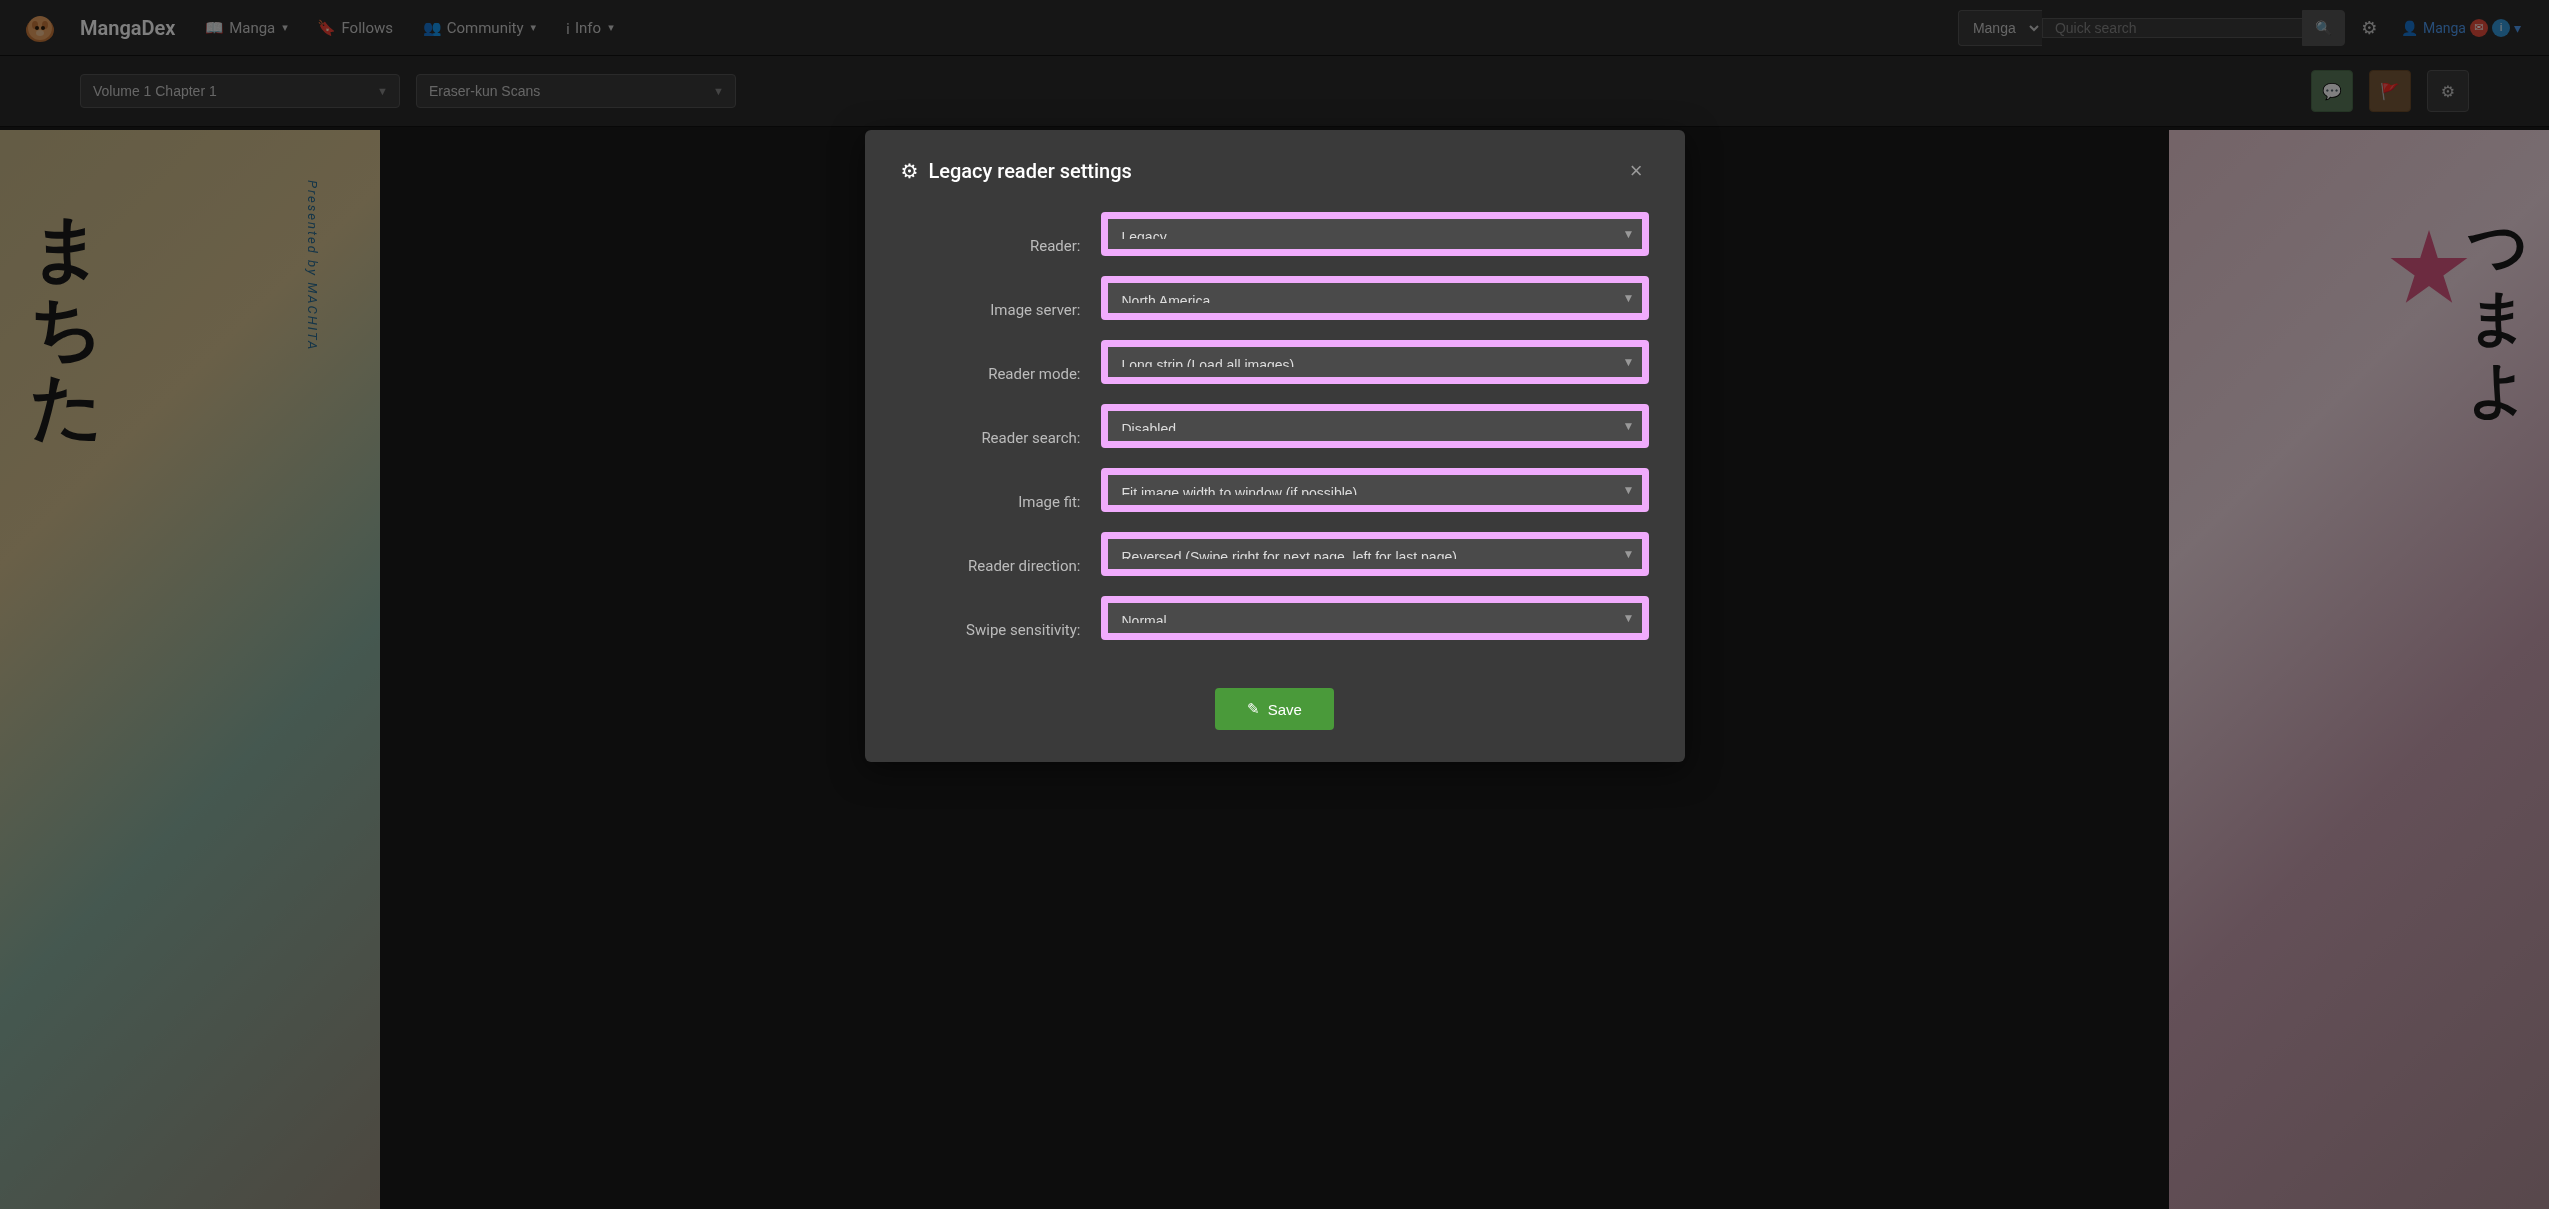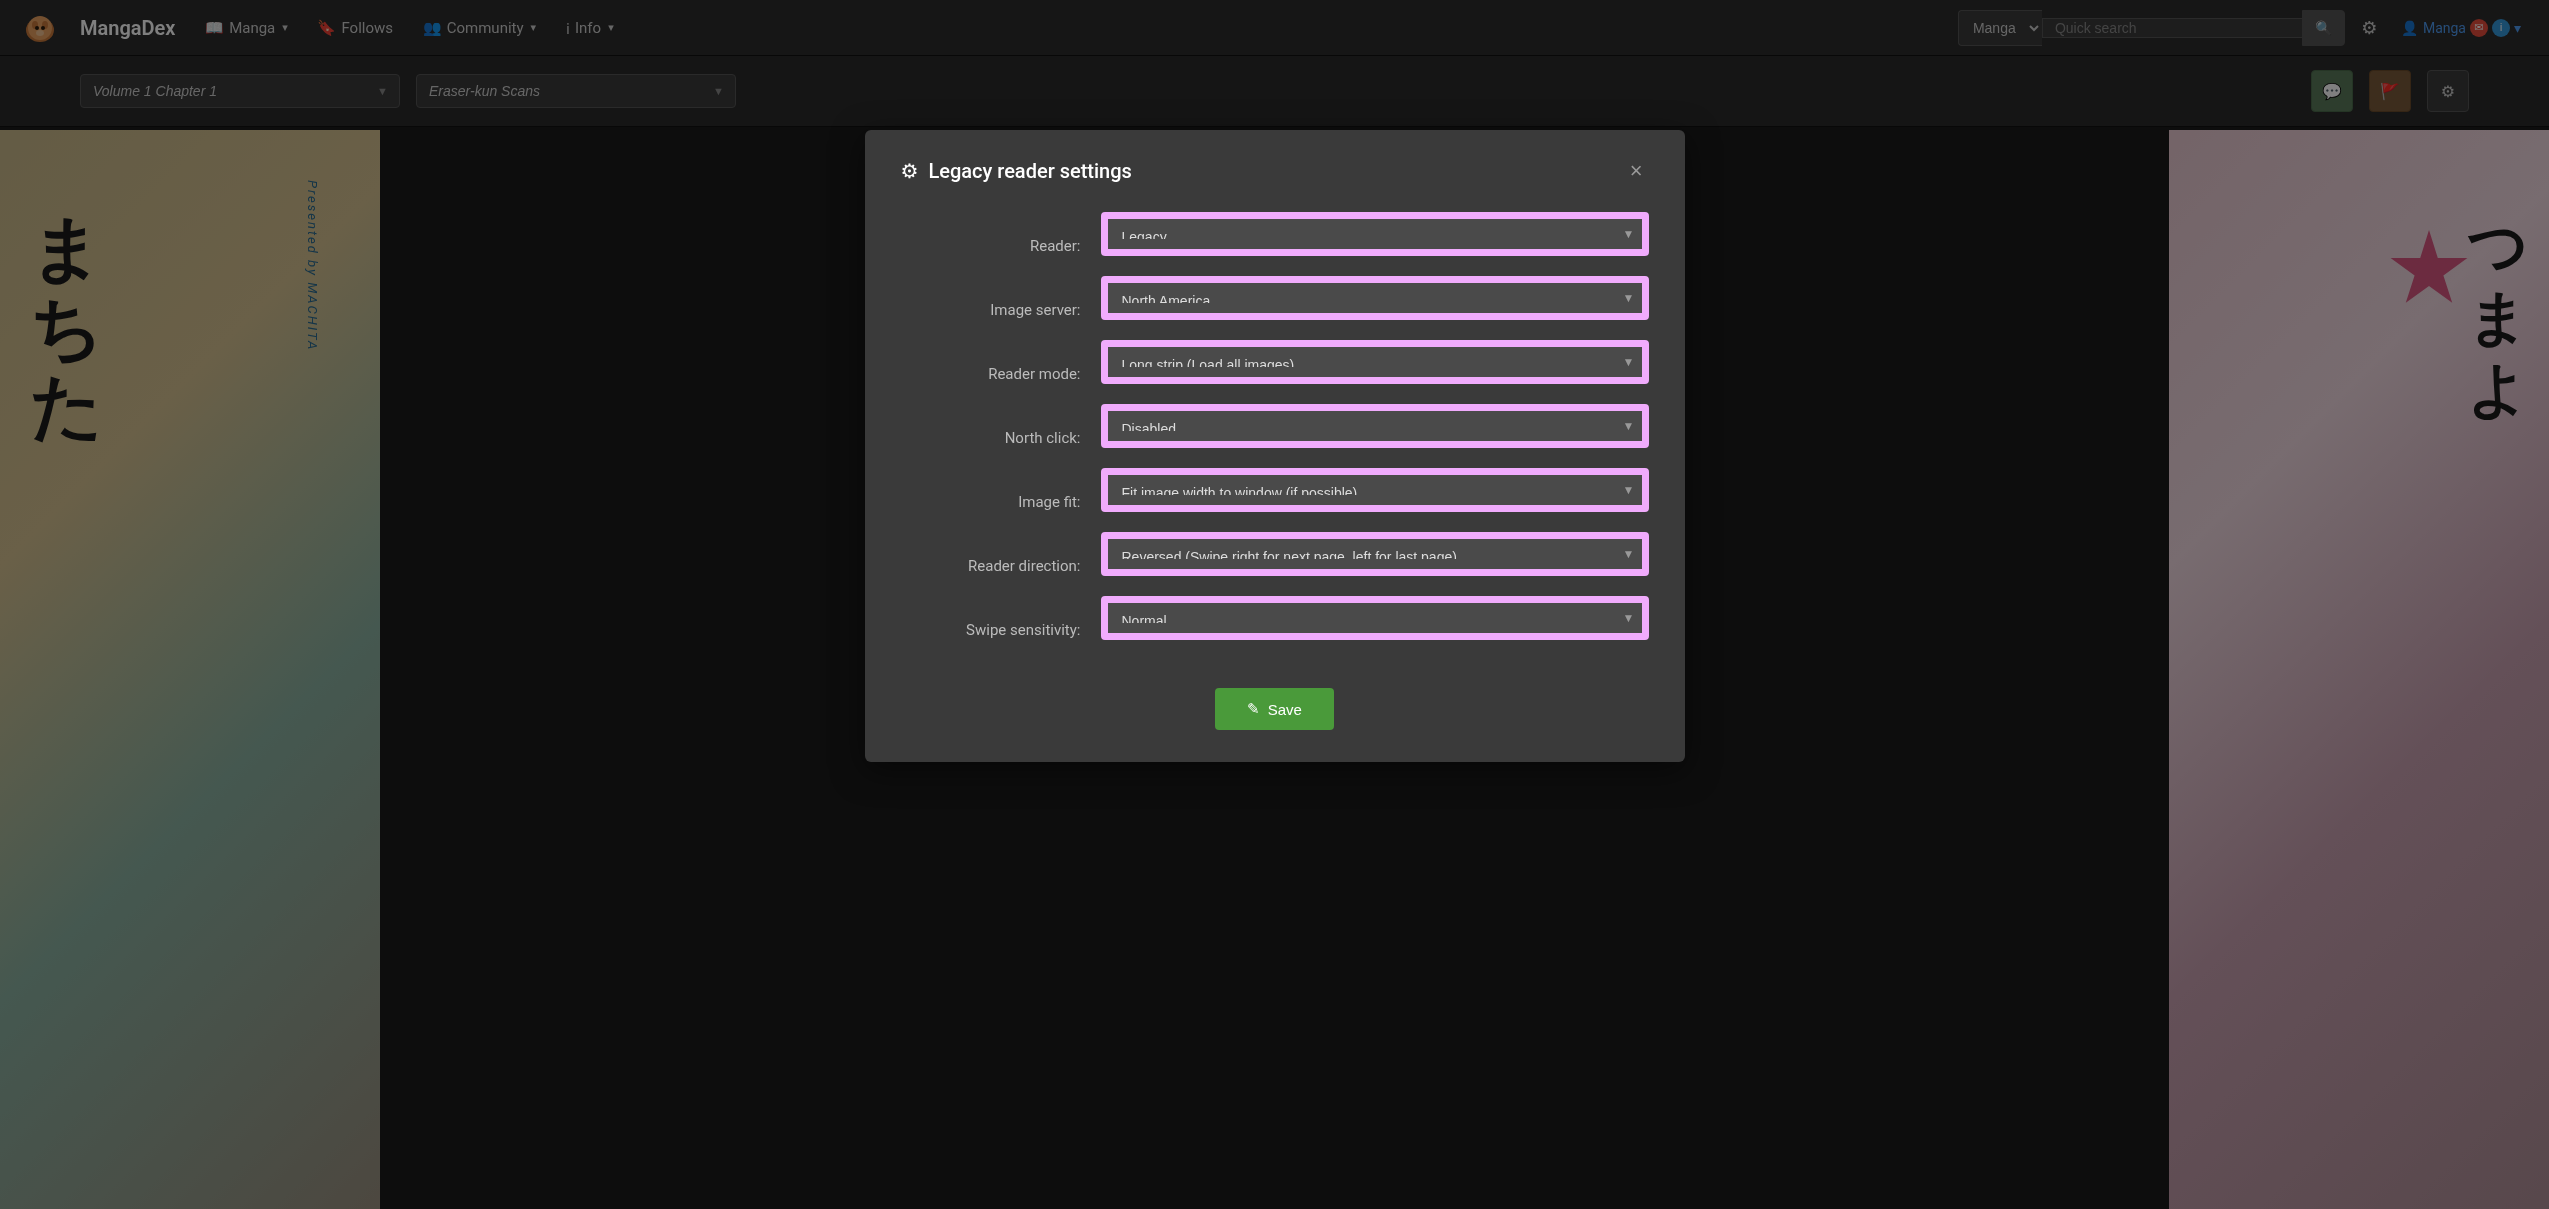--- a/index.html
+++ b/index.html
@@ -150,21 +150,20 @@
       background: #3a3a3a;
       border: 1px solid #555;
       color: #ccc;
       padding: 8px 40px 8px 12px;
       border-radius: 4px;
       font-size: 14px;
       cursor: pointer;
       appearance: none;
       width: 320px;
       position: relative;
-      font-style: italic;
     }
     .select-wrapper {
       position: relative;
       display: inline-block;
     }
     .select-wrapper::after {
       content: '▼';
       position: absolute;
       right: 12px;
       top: 50%;
@@ -496,21 +495,21 @@
           </div>
           <div class="form-row">
             <div class="form-label">Image server:</div>
             <div class="form-select-wrapper"><select class="form-select"><option>North America</option><option>Europe</option><option>Rest of the World</option></select><div class="form-select-arrow">▼</div></div>
           </div>
           <div class="form-row">
             <div class="form-label">Reader mode:</div>
             <div class="form-select-wrapper"><select class="form-select"><option>Long strip (Load all images)</option><option>Single page</option><option>Double page</option></select><div class="form-select-arrow">▼</div></div>
           </div>
           <div class="form-row">
-            <div class="form-label">North click:</div>
+            <div class="form-label">Reader search:</div>
             <div class="form-select-wrapper"><select class="form-select"><option>Disabled</option><option>Enabled</option></select><div class="form-select-arrow">▼</div></div>
           </div>
           <div class="form-row">
             <div class="form-label">Image fit:</div>
             <div class="form-select-wrapper"><select class="form-select"><option>Fit image width to window (if possible)</option><option>Fit image height to window</option><option>Original size</option></select><div class="form-select-arrow">▼</div></div>
           </div>
           <div class="form-row">
             <div class="form-label">Reader direction:</div>
             <div class="form-select-wrapper"><select class="form-select"><option>Reversed (Swipe right for next page, left for last page)</option><option>Normal (Swipe left for next page, right for last page)</option></select><div class="form-select-arrow">▼</div></div>
           </div>

